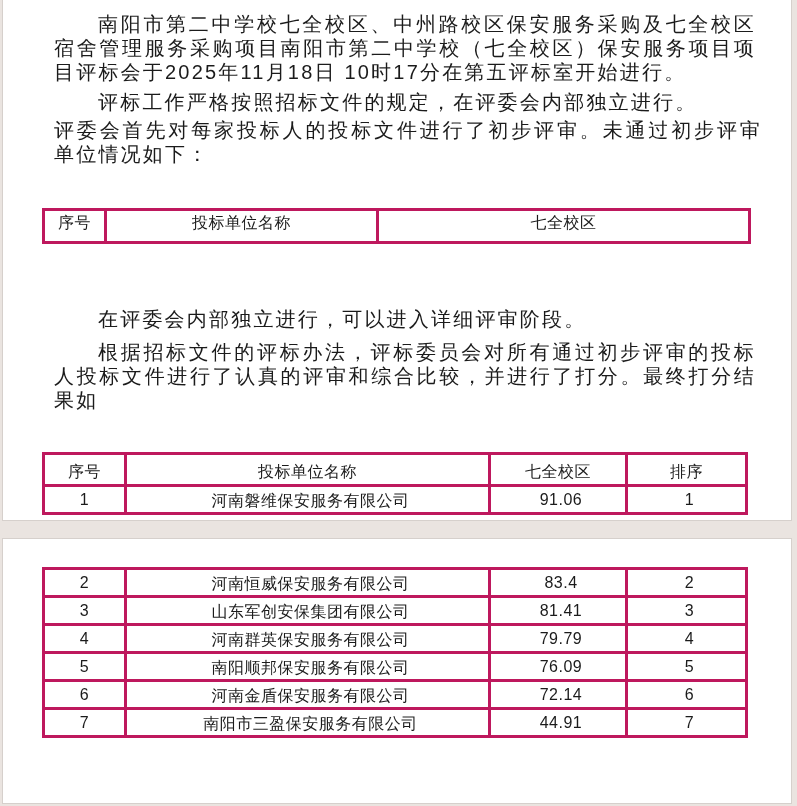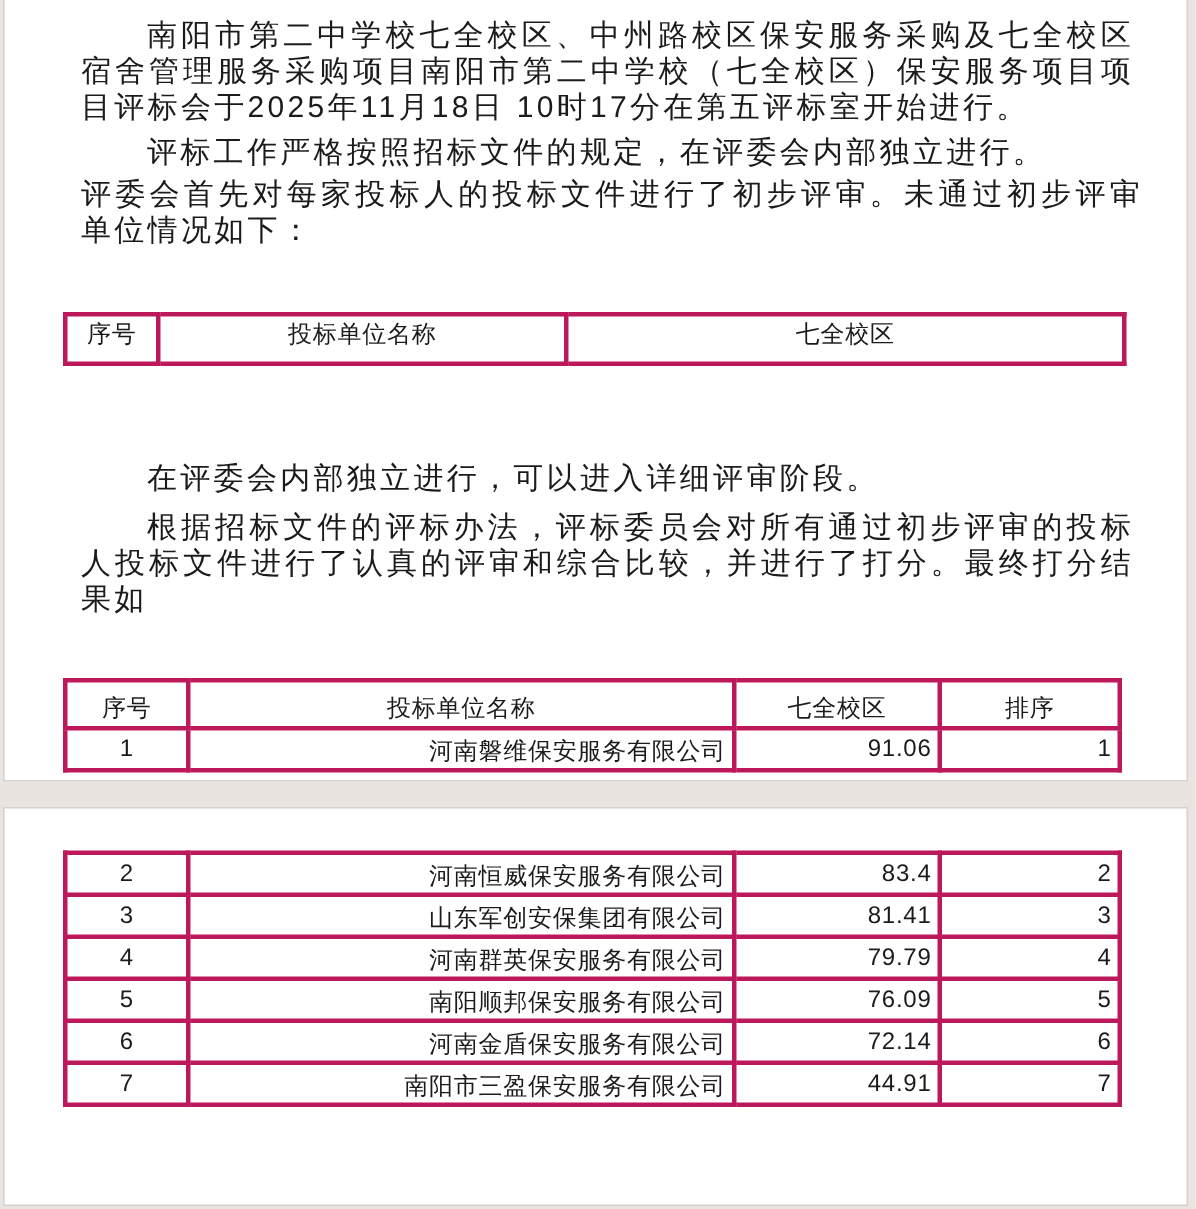--- a/index.html
+++ b/index.html
@@ -27,21 +27,21 @@
     background:#ffffff; font-size:16px; letter-spacing:0.5px;
   }
   table.doc-table th, table.doc-table td {
     border:3px solid #be185d; font-weight:normal; overflow:hidden;
     box-sizing:border-box; white-space:nowrap;
   }
   table.doc-table { border:2px solid #101010; }
   th.hdr { text-align:center; vertical-align:top; padding:2px 2px 0; }
   th.hdr-mid { text-align:center; vertical-align:top; padding:7px 2px 0; }
   td.num { text-align:center; vertical-align:top; padding:4px 2px 0; }
-  td.txt { text-align:right; vertical-align:top; padding:4px 4px 0 10px; }
+  td.txt { text-align:center; vertical-align:top; padding:4px 4px 0 10px; }
   .t-failed { left:39px; top:208px; }
   .t-failed th { height:33px; }
   .t-score-a { left:39px; top:452px; }
   .t-score-a tr.hrow th { height:32px; }
   .t-score-a tr.drow td { height:25px; }
   .t-score-b { left:39px; top:28px; }
   .t-score-b tr.drow td { height:27px; }
 </style>
 </head>
 <body>

